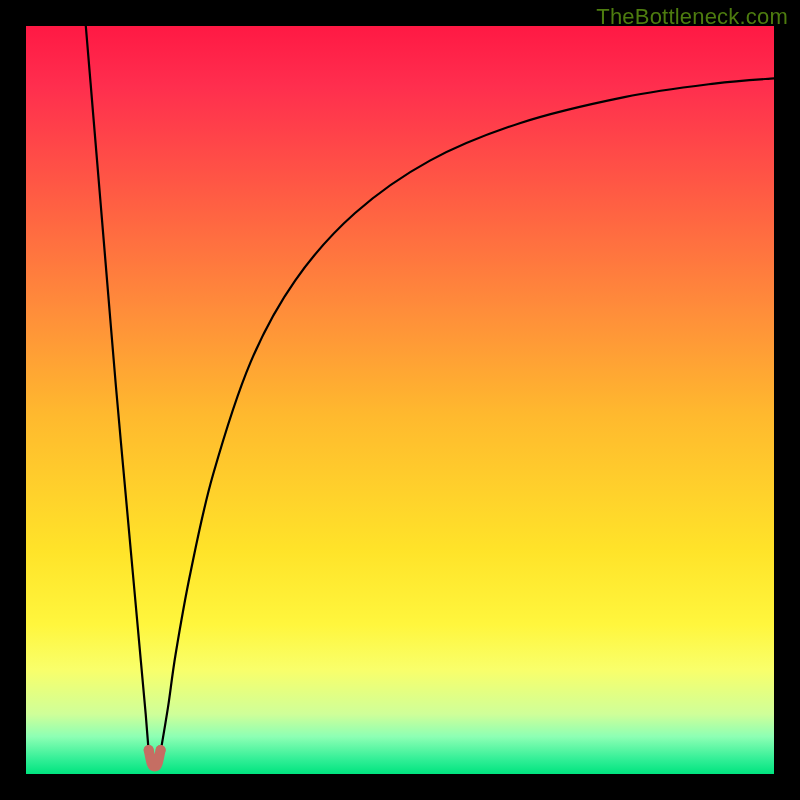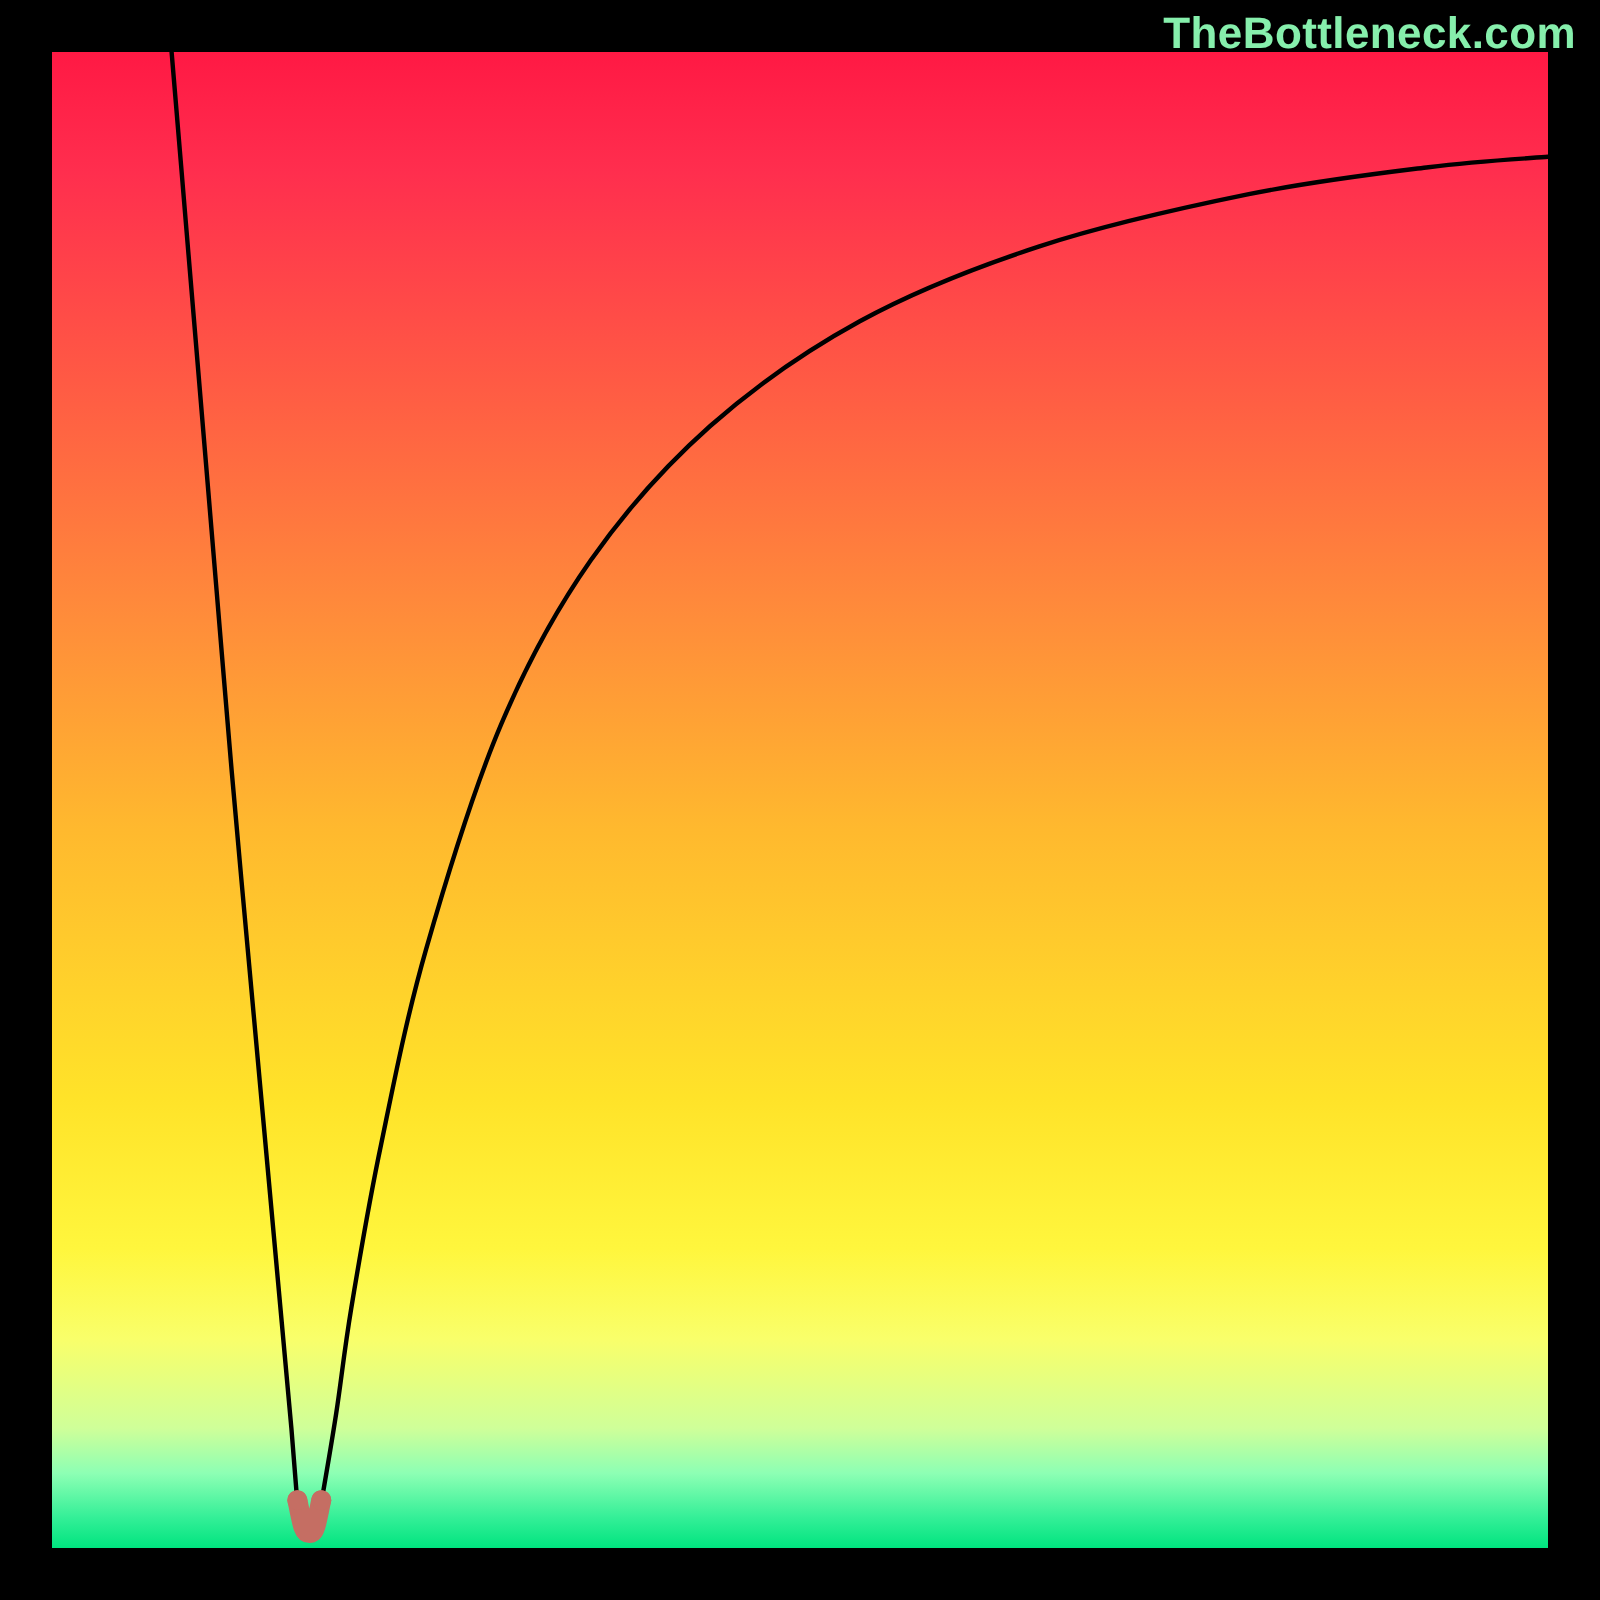--- a/index.html
+++ b/index.html
@@ -35,23 +35,23 @@
       #cfff99 92%,
       #8dffb4 95%,
       #33ef97 98%,
       #00e47f 100%
     );
   }
   .watermark {
     position: absolute;
     top: 4px;
     right: 12px;
-    color: #86efac;
+    color: #4d7c0f;
     font-size: 22px;
-    font-weight: 700;
+    font-weight: 400;
     letter-spacing: 0.2px;
     user-select: none;
   }
   svg.curves {
     position: absolute;
     left: 0; top: 0;
     width: 748px;
     height: 748px;
     overflow: visible;
   }

